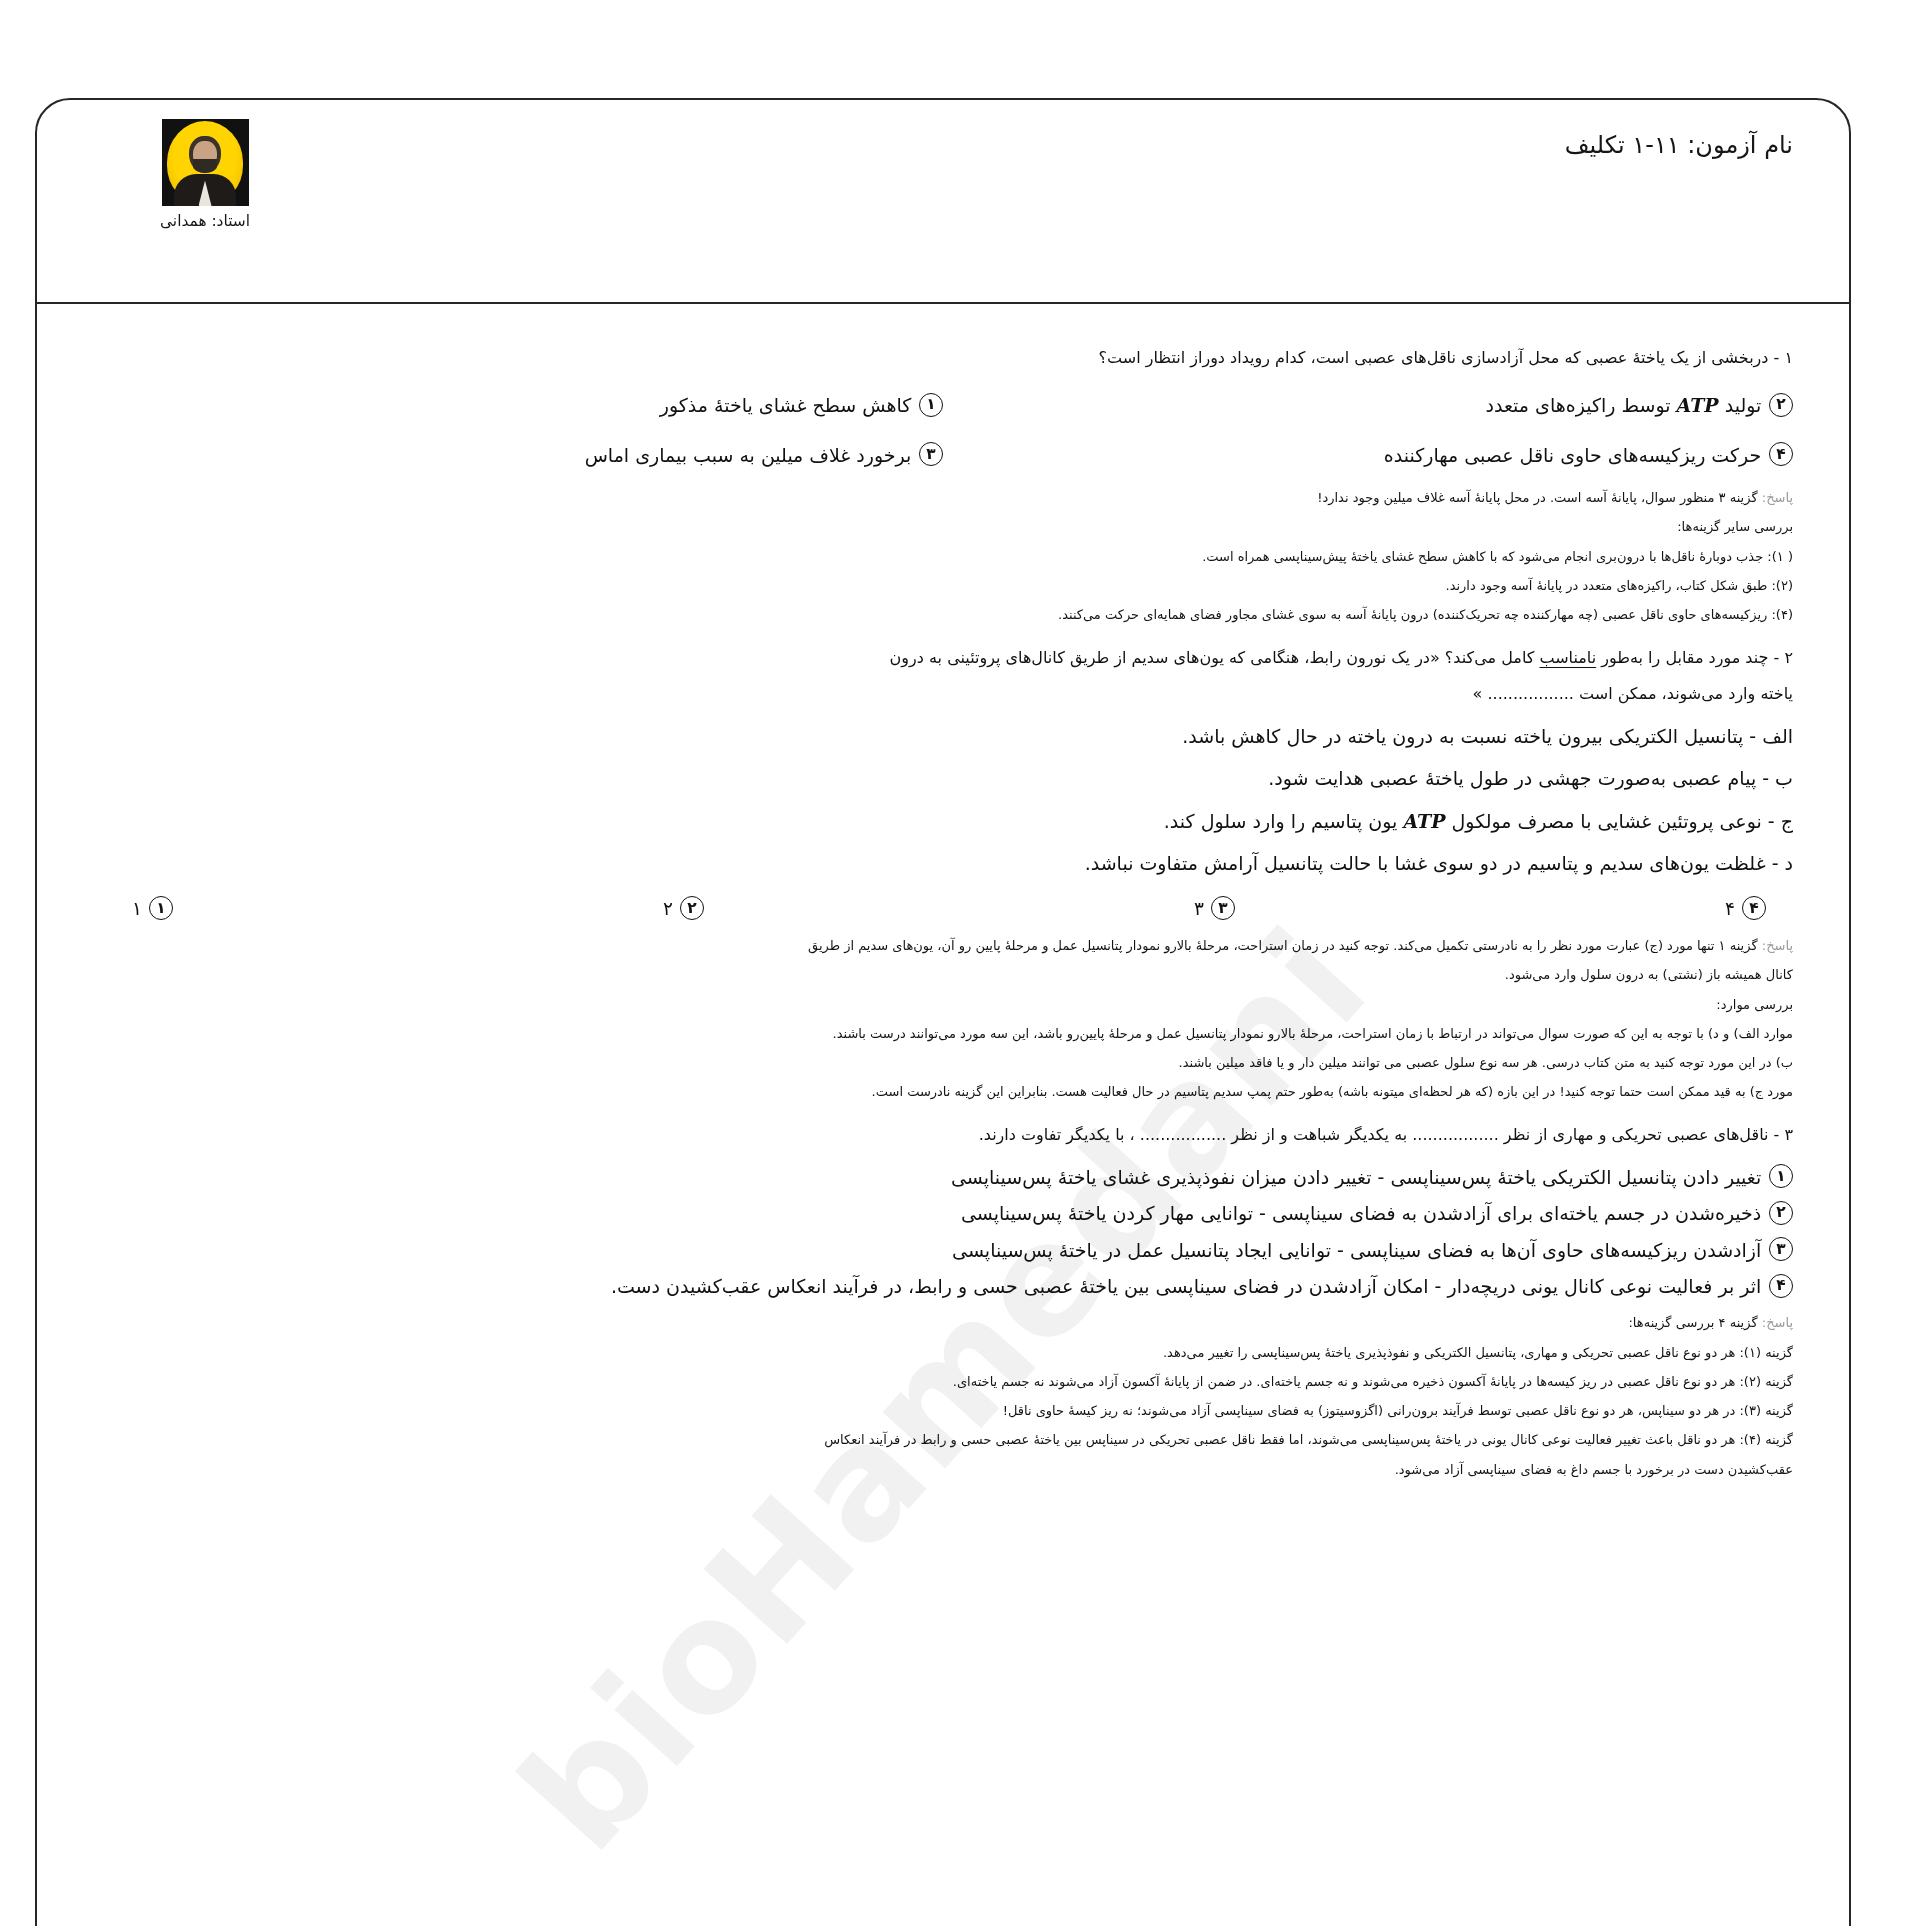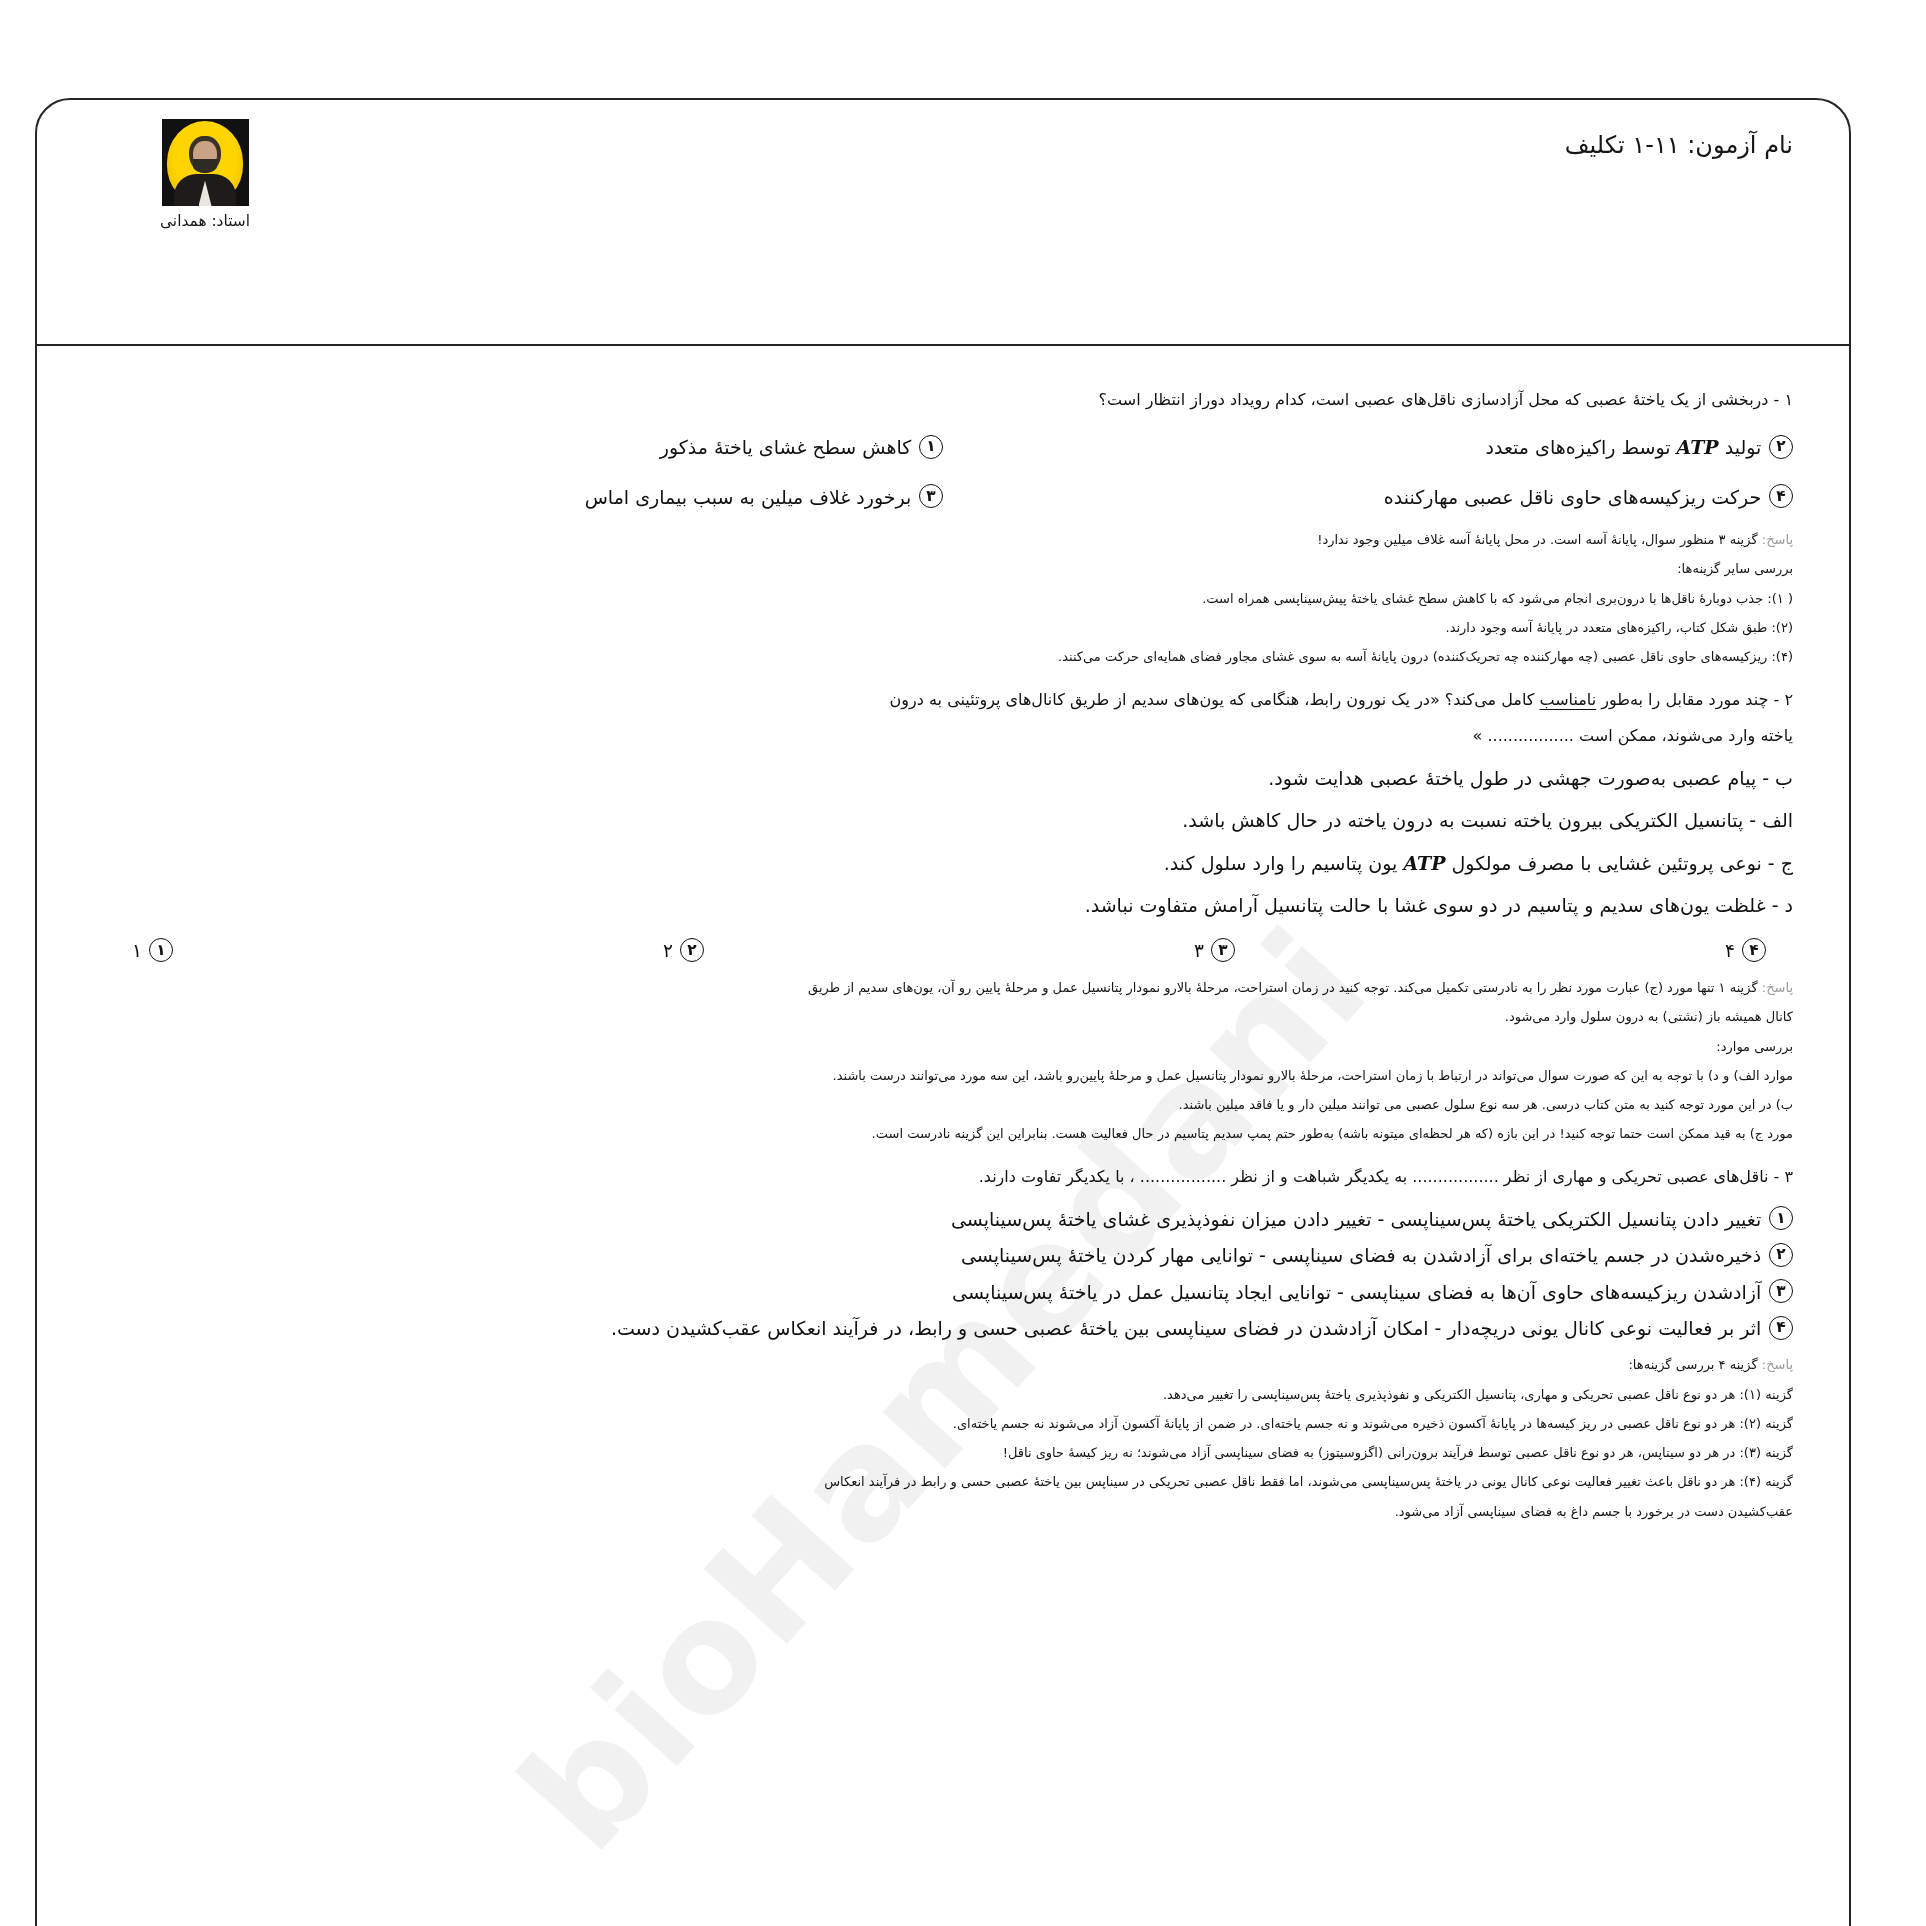--- a/index.html
+++ b/index.html
@@ -56,21 +56,21 @@
   .content {
     position: absolute;
     left: 73px; top: 98px;
     width: 1816px; height: 2585px;
     z-index: 3;
     box-sizing: border-box;
   }
   
   .header {
     position: relative;
-    height: 248px;
+    height: 206px;
     border-bottom: 2.7px solid #262626;
     box-sizing: border-box;
   }
   .header-title {
     position: absolute;
     right: 58px;
     top: 33px;
     font-size: 24px;
     color: #161616;
     white-space: nowrap;
@@ -299,22 +299,22 @@
         <p class="line-right"><span class="ans-key">پاسخ:</span> <span>گزینه ۳ منظور سوال، پایانۀ آسه است. در محل پایانۀ آسه غلاف میلین وجود ندارد!</span></p>
         <p class="line-right">بررسی سایر گزینه‌ها:</p>
         <p class="line-right">( ۱): جذب دوبارۀ ناقل‌ها با درون‌بری انجام می‌شود که با کاهش سطح غشای یاختۀ پیش‌سیناپسی همراه است.</p>
         <p class="line-right">(۲): طبق شکل کتاب، راکیزه‌های متعدد در پایانۀ آسه وجود دارند.</p>
         <p class="line-right">(۴): ریزکیسه‌های حاوی ناقل عصبی (چه مهارکننده چه تحریک‌کننده) درون پایانۀ آسه به سوی غشای مجاور فضای همایه‌ای حرکت می‌کنند.</p>
       </div>
 
       <div class="q-stem"><span>۲ - چند مورد مقابل را به‌طور </span><u class="nonfit">نامناسب</u><span> کامل می‌کند؟ «در یک نورون رابط، هنگامی که یون‌های سدیم از طریق کانال‌های پروتئینی به درون</span></div>
       <div class="q-stem indent-cont">یاخته وارد می‌شوند، ممکن است ................. »</div>
 
+      <div class="choice-letters">الف - پتانسیل الکتریکی بیرون یاخته نسبت به درون یاخته در حال کاهش باشد.</div>
       <div class="choice-letters">ب - پیام عصبی به‌صورت جهشی در طول یاختۀ عصبی هدایت شود.</div>
-      <div class="choice-letters">الف - پتانسیل الکتریکی بیرون یاخته نسبت به درون یاخته در حال کاهش باشد.</div>
       <div class="choice-letters"><span>ج - نوعی پروتئین غشایی با مصرف مولکول </span><span class="mono-item">ATP</span><span> یون پتاسیم را وارد سلول کند.</span></div>
       <div class="choice-letters">د - غلظت یون‌های سدیم و پتاسیم در دو سوی غشا با حالت پتانسیل آرامش متفاوت نباشد.</div>
 
       <div class="numeric-row">
         <div class="numeric-choice">
           <span class="opt-num">۱</span>
           <span>۱</span>
         </div>
         <div class="numeric-choice">
           <span class="opt-num">۲</span>

